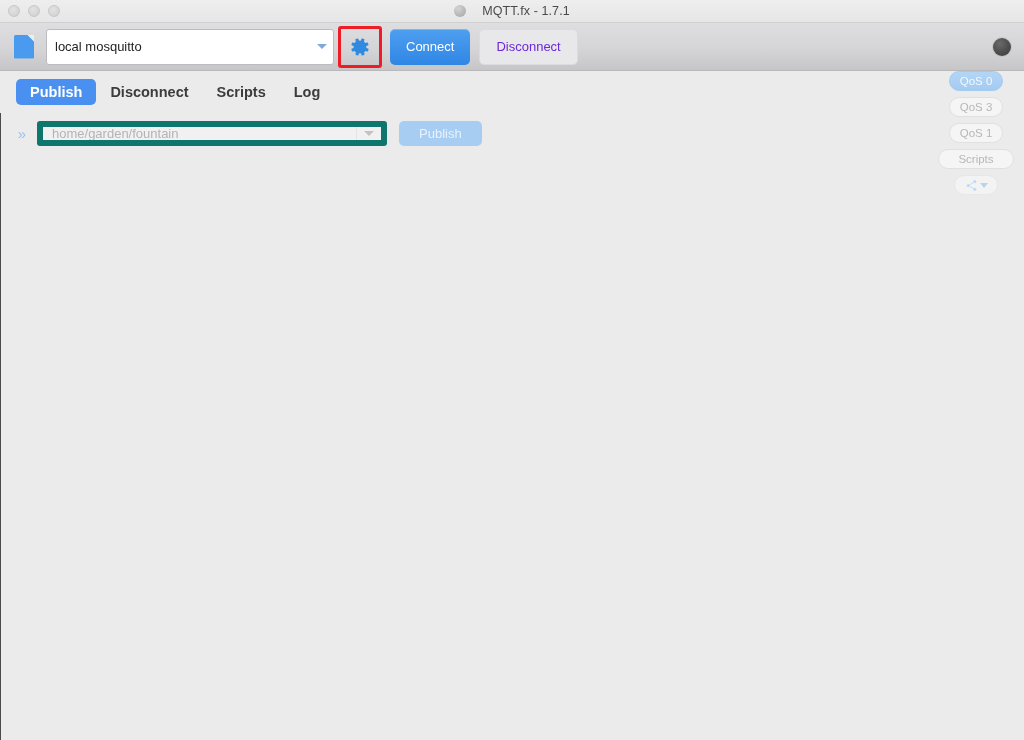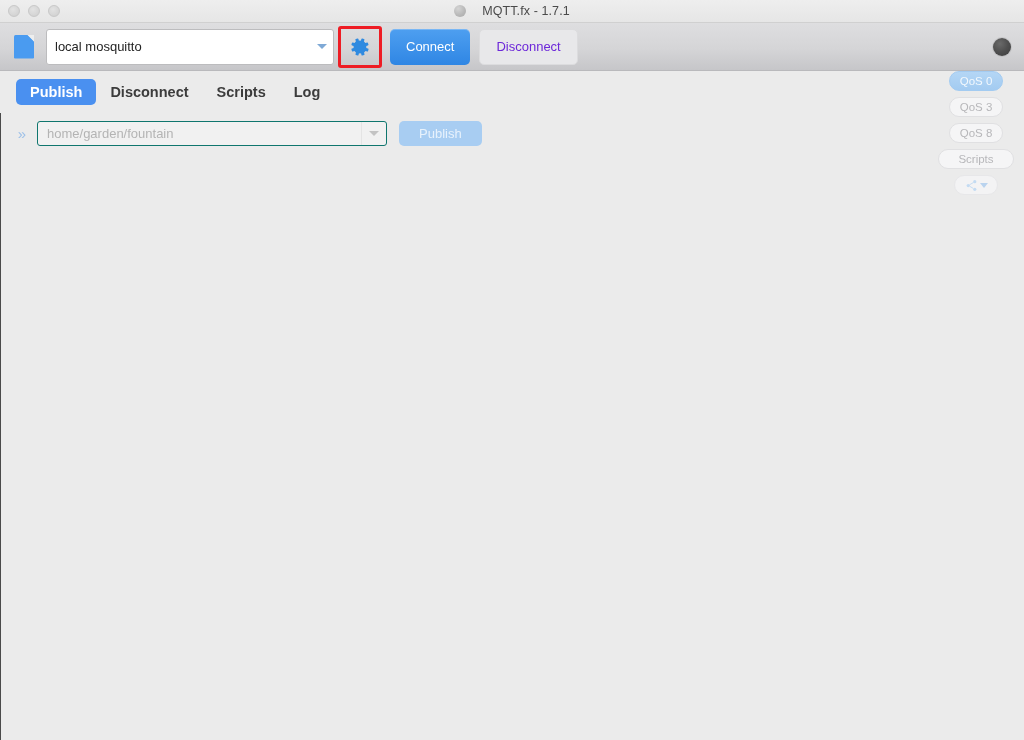--- a/index.html
+++ b/index.html
@@ -247,21 +247,21 @@
     color: #9dc0e8;
     font-size: 15px;
     flex: 0 0 auto;
     margin-right: 6px;
   }
   .topic-combo {
     position: relative;
     width: 350px;
     height: 25px;
     background: #f1f1f1;
-    border: 1px solid #0f766e;
+    border: 6px solid #0f766e;
     border-radius: 3px;
     box-sizing: border-box;
     display: flex;
     align-items: center;
     flex: 0 0 auto;
   }
   .topic-combo .topic-input {
     flex: 1;
     border: none;
     background: transparent;
@@ -420,21 +420,21 @@
       <span class="topic-arrow">
           <i></i>
         </span>
     </div>
 
     <button class="btn-publish">Publish</button>
 
     <div class="qos-group">
       <div class="qos-btn selected">QoS 0</div>
       <div class="qos-btn">QoS 3</div>
-      <div class="qos-btn">QoS 8</div>
+      <div class="qos-btn">QoS 1</div>
       <div class="qos-btn retained">Scripts</div>
       <div class="share-btn">
         <svg width="13" height="13" viewBox="0 0 24 24" aria-hidden="true">
           <circle cx="18" cy="5" r="3" fill="#c3dbf2"></circle>
           <circle cx="6" cy="12" r="3" fill="#c3dbf2"></circle>
           <circle cx="18" cy="19" r="3" fill="#c3dbf2"></circle>
           <path d="M8.6 10.6l6.8-4M8.6 13.4l6.8 4" stroke="#c3dbf2" stroke-width="1.8" fill="none"></path>
         </svg>
         <span class="tri"></span>
       </div>

